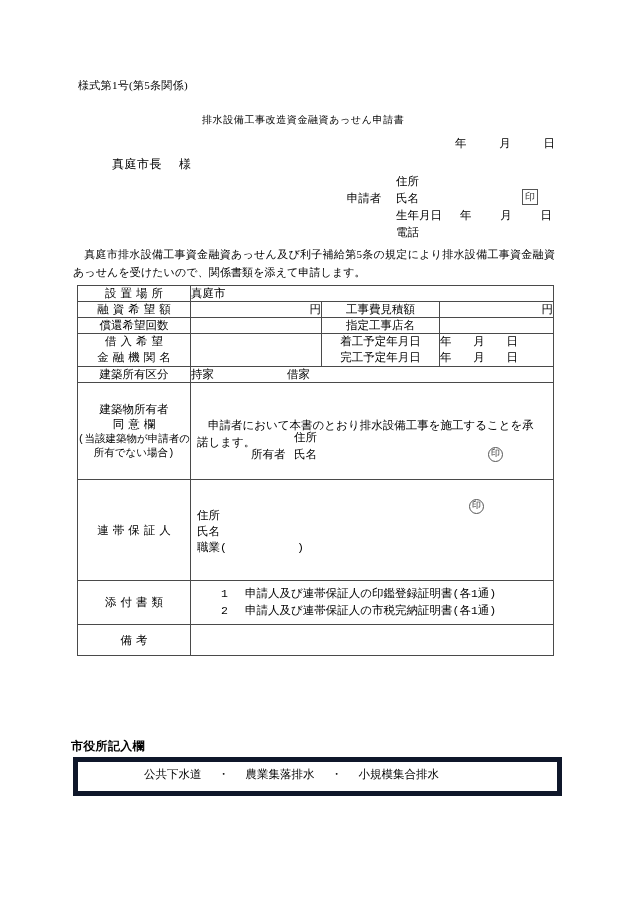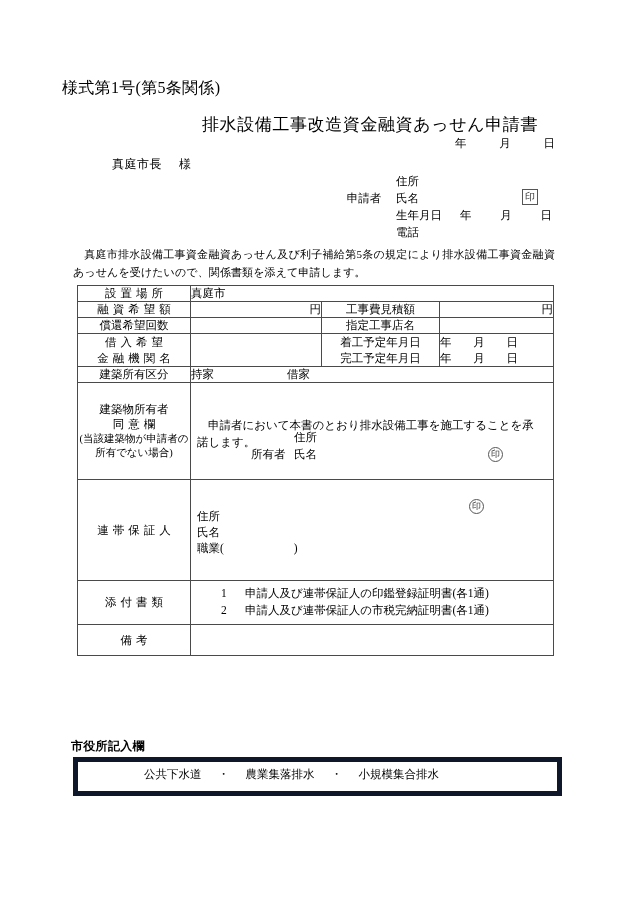--- a/index.html
+++ b/index.html
@@ -18,29 +18,29 @@
   }
   .page {
     position: absolute;
     left: 0; top: 0;
     width: 630px; height: 903px;
   }
 
   
   .form-no {
     position: absolute;
-    left: 62px; top: 78px;
-    font-size: 16px;
+    left: 78px; top: 78px;
+    font-size: 11px;
     letter-spacing: 0.3px;
     white-space: nowrap;
   }
   .doc-title {
     position: absolute;
     left: 202px; top: 113px;
-    font-size: 17px;
+    font-size: 10px;
     letter-spacing: 0.6px;
     white-space: nowrap;
   }
   .date-line {
     position: absolute;
     left: 455px; top: 136px;
     width: 100px;
     display: flex;
     justify-content: space-between;
     font-size: 11.5px;
@@ -108,20 +108,21 @@
   }
   .body-text .indent { display: inline-block; width: 11px; }
 
   
   .tbl {
     position: absolute;
     left: 77px; top: 285px;
     width: 477px;
     border-collapse: collapse;
     font-size: 11.5px;
+    font-family: Liberation Mono, monospace;
   }
   .tbl td {
     border: 1px solid #4a4a4a;
     padding: 0;
     vertical-align: middle;
   }
   .lblcell {
     width: 112px;
     text-align: center;
     padding: 4px 0;

